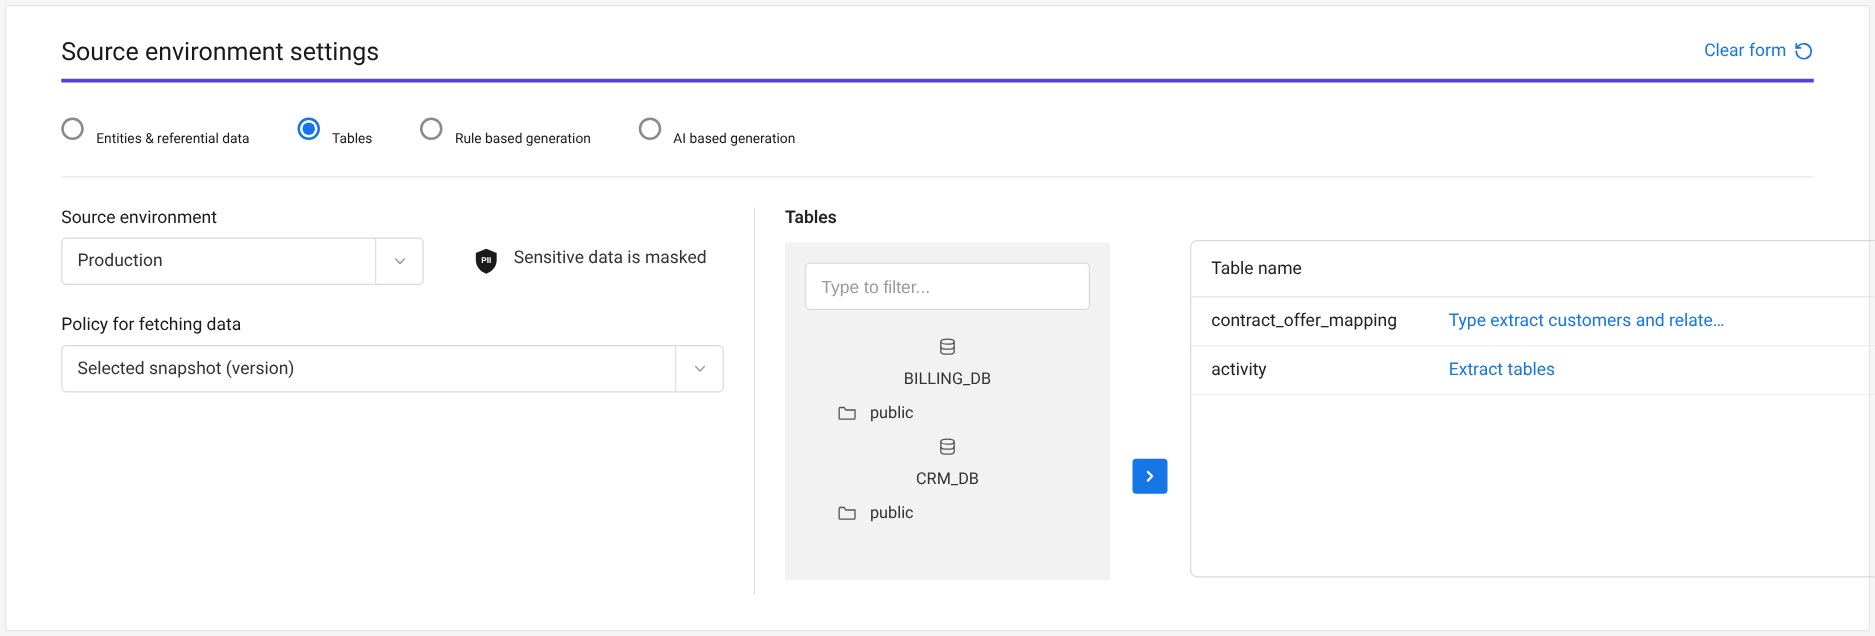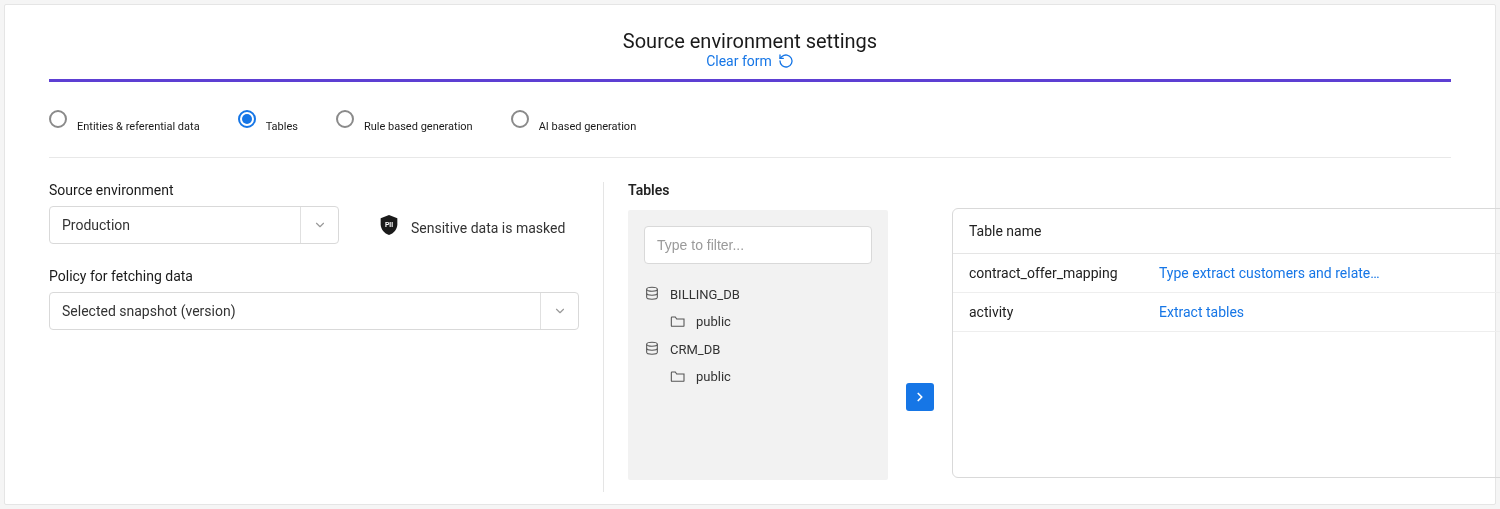--- a/index.html
+++ b/index.html
@@ -19,21 +19,20 @@
       border: 1px solid #e5e5e5;
       border-radius: 2px;
       padding: 24px 44px 30px 44px;
       width: 1492px;
       height: 501px;
     }
     .header-row {
       display: flex;
       justify-content: space-between;
       align-items: center;
-      flex-direction: column;
     }
     .page-title {
       font-size: 20px;
       font-weight: 400;
       color: #1a1a1a;
     }
     .clear-form {
       display: flex;
       align-items: center;
       gap: 6px;
@@ -133,21 +132,21 @@
     .select-chevron svg {
       width: 14px;
       height: 14px;
     }
     .env-row {
       display: flex;
       align-items: center;
     }
     .masked-info {
       display: flex;
-      align-items: flex-end;
+      align-items: flex-start;
       gap: 12px;
       margin-left: 40px;
       color: #333;
       font-size: 14px;
     }
     .pii-badge {
       width: 20px;
       height: 22px;
       display: flex;
       align-items: center;
@@ -196,20 +195,21 @@
     }
     .tree {
       margin-top: 16px;
     }
     .tree-db {
       display: flex;
       align-items: center;
       gap: 10px;
       padding: 6px 0;
       cursor: pointer;
+      flex-direction: column;
     }
     .tree-db svg {
       width: 16px;
       height: 16px;
       flex-shrink: 0;
     }
     .tree-schema {
       display: flex;
       align-items: flex-start;
       gap: 10px;

